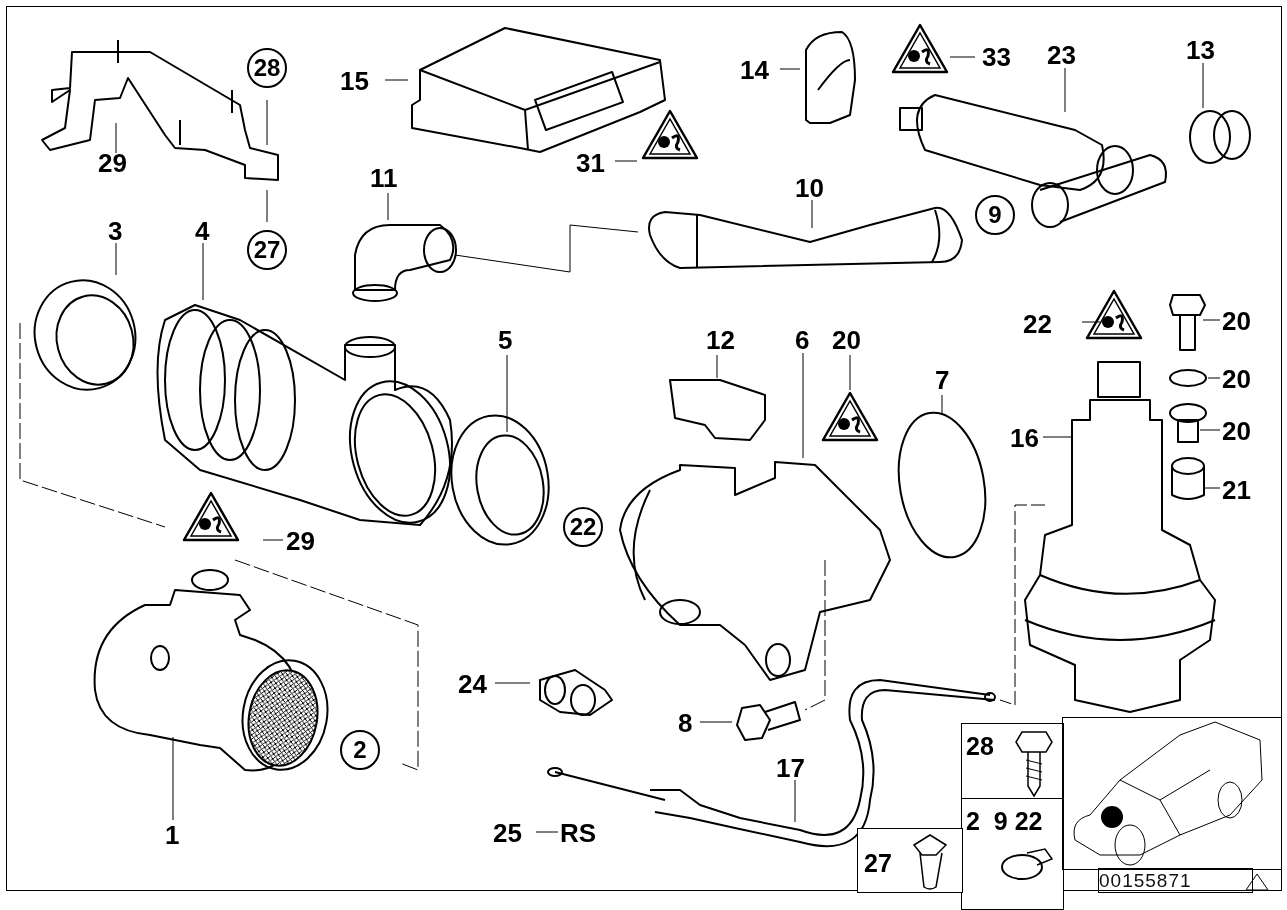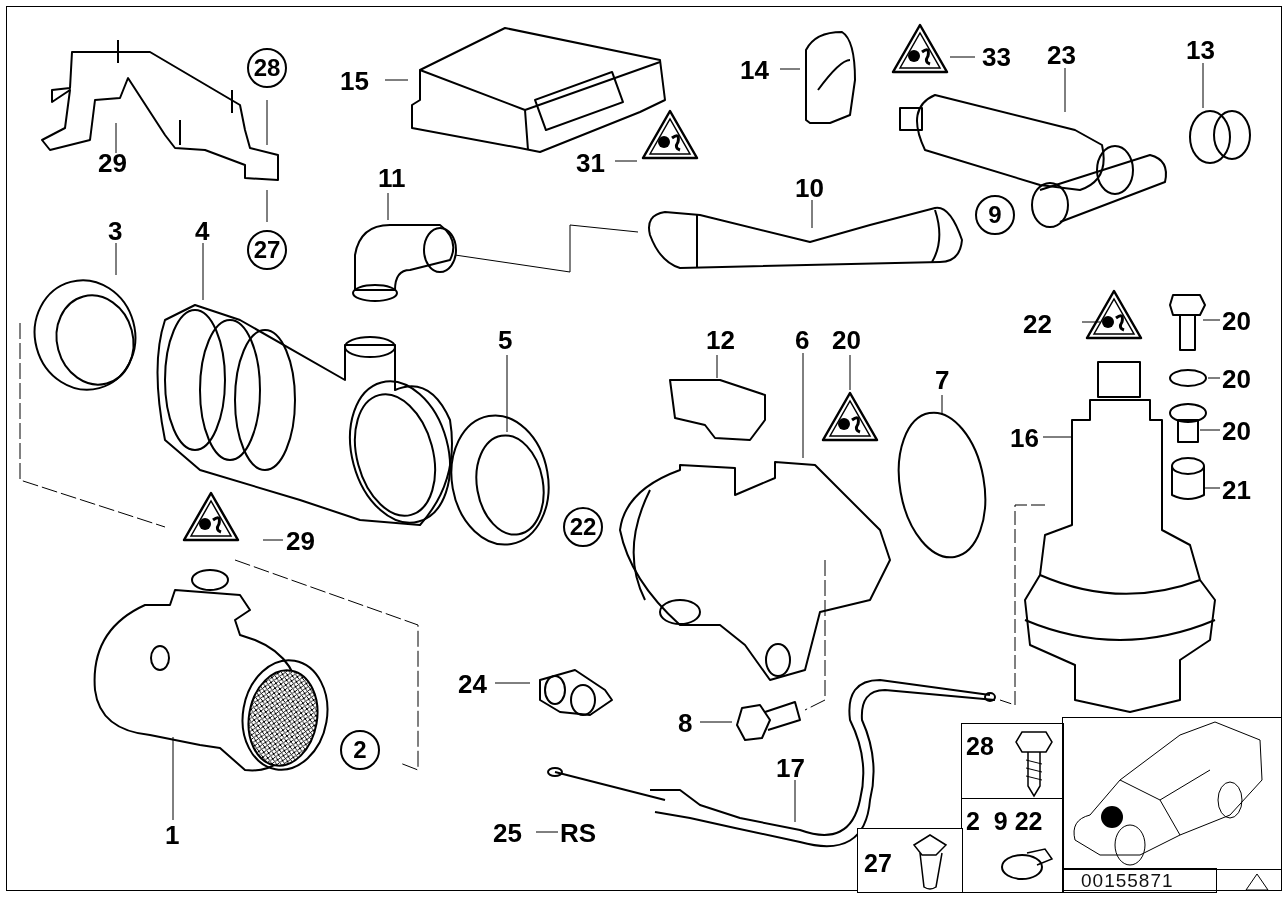--- a/index.html
+++ b/index.html
@@ -4,21 +4,21 @@
 <style>
   html,body{margin:0;padding:0;background:#fff;}
   body{width:1287px;height:910px;position:relative;overflow:hidden;font-family:"Liberation Sans",sans-serif;}
   #frame{position:absolute;left:6px;top:6px;width:1276px;height:885px;border:1.5px solid #000;box-sizing:border-box;}
   svg#art{position:absolute;left:0;top:0;width:1287px;height:910px;}
   .lbl{position:absolute;font-weight:bold;font-size:26px;color:#000;line-height:1;white-space:nowrap;font-family:"Liberation Sans",sans-serif;}
   .circ{position:absolute;width:40px;height:40px;border:2px solid #000;border-radius:50%;box-sizing:border-box;display:flex;align-items:center;justify-content:center;font-weight:bold;font-size:24px;background:#fff;}
   .tri{position:absolute;width:60px;height:54px;}
   .cell{position:absolute;border:1.5px solid #000;box-sizing:border-box;background:#fff;}
   .cell .lbl{font-size:25px;}
-  #docnum{position:absolute;left:1062px;top:868px;width:155px;height:25px;border:1.5px solid #000;box-sizing:border-box;font-size:19px;letter-spacing:1px;display:flex;align-items:center;padding-left:18px;color:#111;font-family:"Liberation Sans",sans-serif;}
+  #docnum{position:absolute;left:1098px;top:868px;width:155px;height:25px;border:1.5px solid #000;box-sizing:border-box;font-size:19px;letter-spacing:1px;display:flex;align-items:center;color:#111;font-family:"Liberation Sans",sans-serif;}
   #warn-tri{position:absolute;left:1244px;top:872px;}
 </style>
 </head>
 <body>
 
 <div id="frame"></div>
 
 <svg id="art" viewBox="0 0 1287 910" fill="none" stroke="#000" stroke-width="2" stroke-linejoin="round">
 
   <g>
@@ -198,21 +198,21 @@
 
 <span class="lbl" style="left:340px;top:68px">15</span>
 <span class="lbl" style="left:98px;top:150px">29</span>
 <div class="circ" style="left:247px;top:48px">28</div>
 <div class="circ" style="left:247px;top:230px">27</div>
 <span class="lbl" style="left:740px;top:57px">14</span>
 <span class="lbl" style="left:982px;top:44px">33</span>
 <span class="lbl" style="left:1047px;top:42px">23</span>
 <span class="lbl" style="left:1186px;top:37px">13</span>
 <span class="lbl" style="left:576px;top:150px">31</span>
-<span class="lbl" style="left:378px;top:165px">11</span>
+<span class="lbl" style="left:370px;top:165px">11</span>
 <span class="lbl" style="left:795px;top:175px">10</span>
 <div class="circ" style="left:975px;top:195px">9</div>
 <span class="lbl" style="left:108px;top:218px">3</span>
 <span class="lbl" style="left:195px;top:218px">4</span>
 <span class="lbl" style="left:1023px;top:311px">22</span>
 <span class="lbl" style="left:1222px;top:308px">20</span>
 <span class="lbl" style="left:1222px;top:366px">20</span>
 <span class="lbl" style="left:1222px;top:418px">20</span>
 <span class="lbl" style="left:1222px;top:477px">21</span>
 <span class="lbl" style="left:1010px;top:425px">16</span>
@@ -263,21 +263,21 @@
   </svg>
 
 <div class="cell" style="left:961px;top:723px;width:103px;height:77px">
   <span class="lbl" style="left:4px;top:10px">28</span>
   <svg style="position:absolute;left:48px;top:2px" width="50" height="72">
       <path d="M12 6 L36 6 L42 16 L36 26 L12 26 L6 16 Z" fill="none" stroke="#000" stroke-width="1.5"></path>
       <path d="M18 26 L18 60 L24 70 L30 60 L30 26" fill="none" stroke="#000" stroke-width="1.5"></path>
       <path d="M16 34 L32 38 M16 42 L32 46 M16 50 L32 54" stroke="#000" stroke-width="1"></path>
     </svg>
 </div>
-<div class="cell" style="left:961px;top:798px;width:103px;height:95px">
+<div class="cell" style="left:961px;top:798px;width:103px;height:112px">
   <span class="lbl" style="left:4px;top:10px;white-space:pre">2  9 22</span>
   <svg style="position:absolute;left:35px;top:40px" width="60" height="50">
       <ellipse cx="25" cy="28" rx="20" ry="12" fill="none" stroke="#000" stroke-width="2"></ellipse>
       <path d="M30 14 L48 10 L55 20 L40 26" fill="none" stroke="#000" stroke-width="1.5"></path>
     </svg>
 </div>
 <div class="cell" style="left:857px;top:828px;width:106px;height:65px">
   <span class="lbl" style="left:6px;top:22px">27</span>
   <svg style="position:absolute;left:48px;top:0px" width="55" height="62">
       <path d="M8 16 L24 6 L40 16 L30 26 L16 26 Z" fill="none" stroke="#000" stroke-width="1.5"></path>

